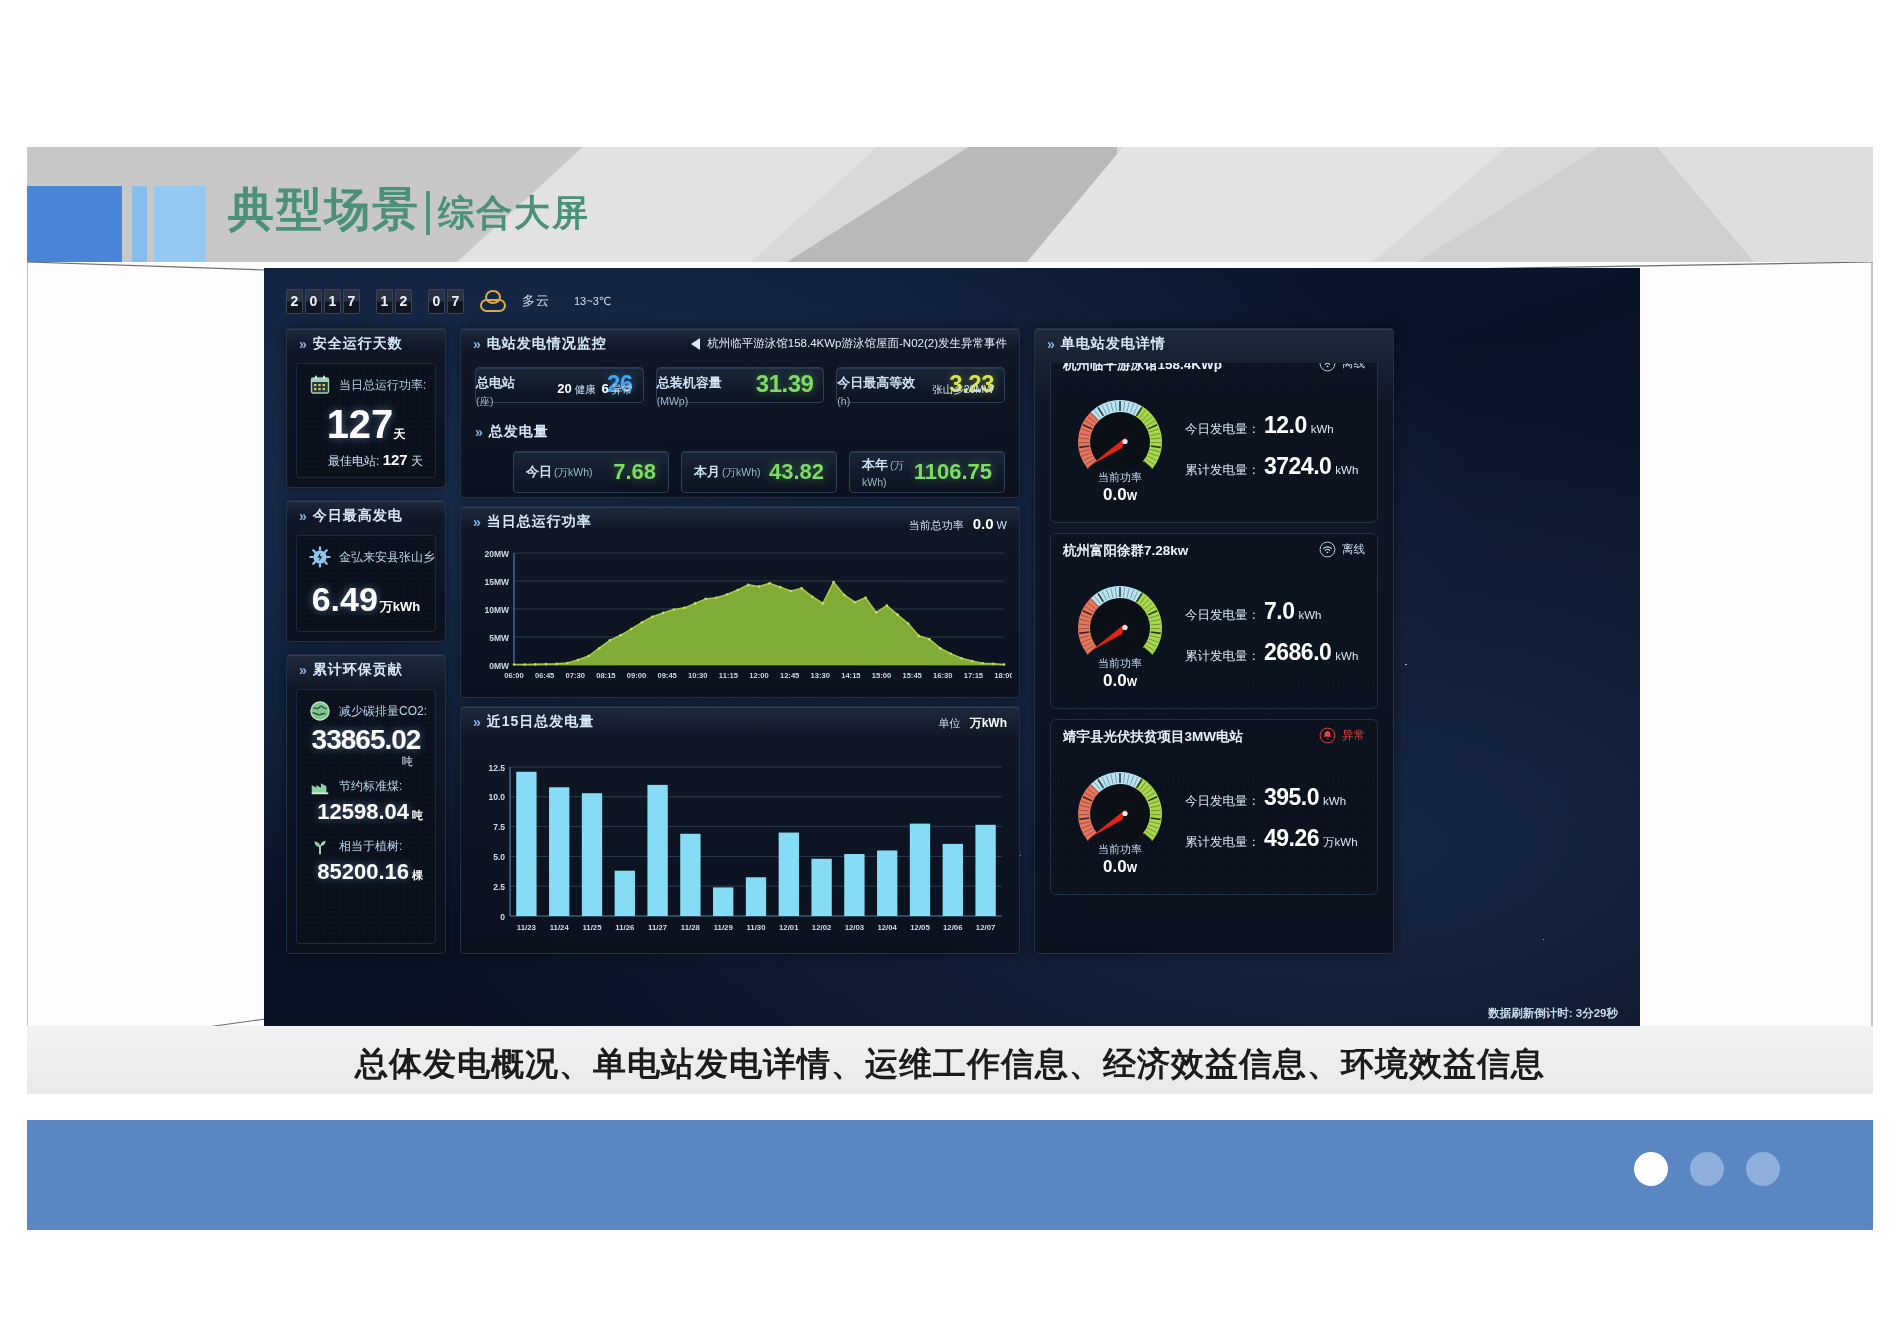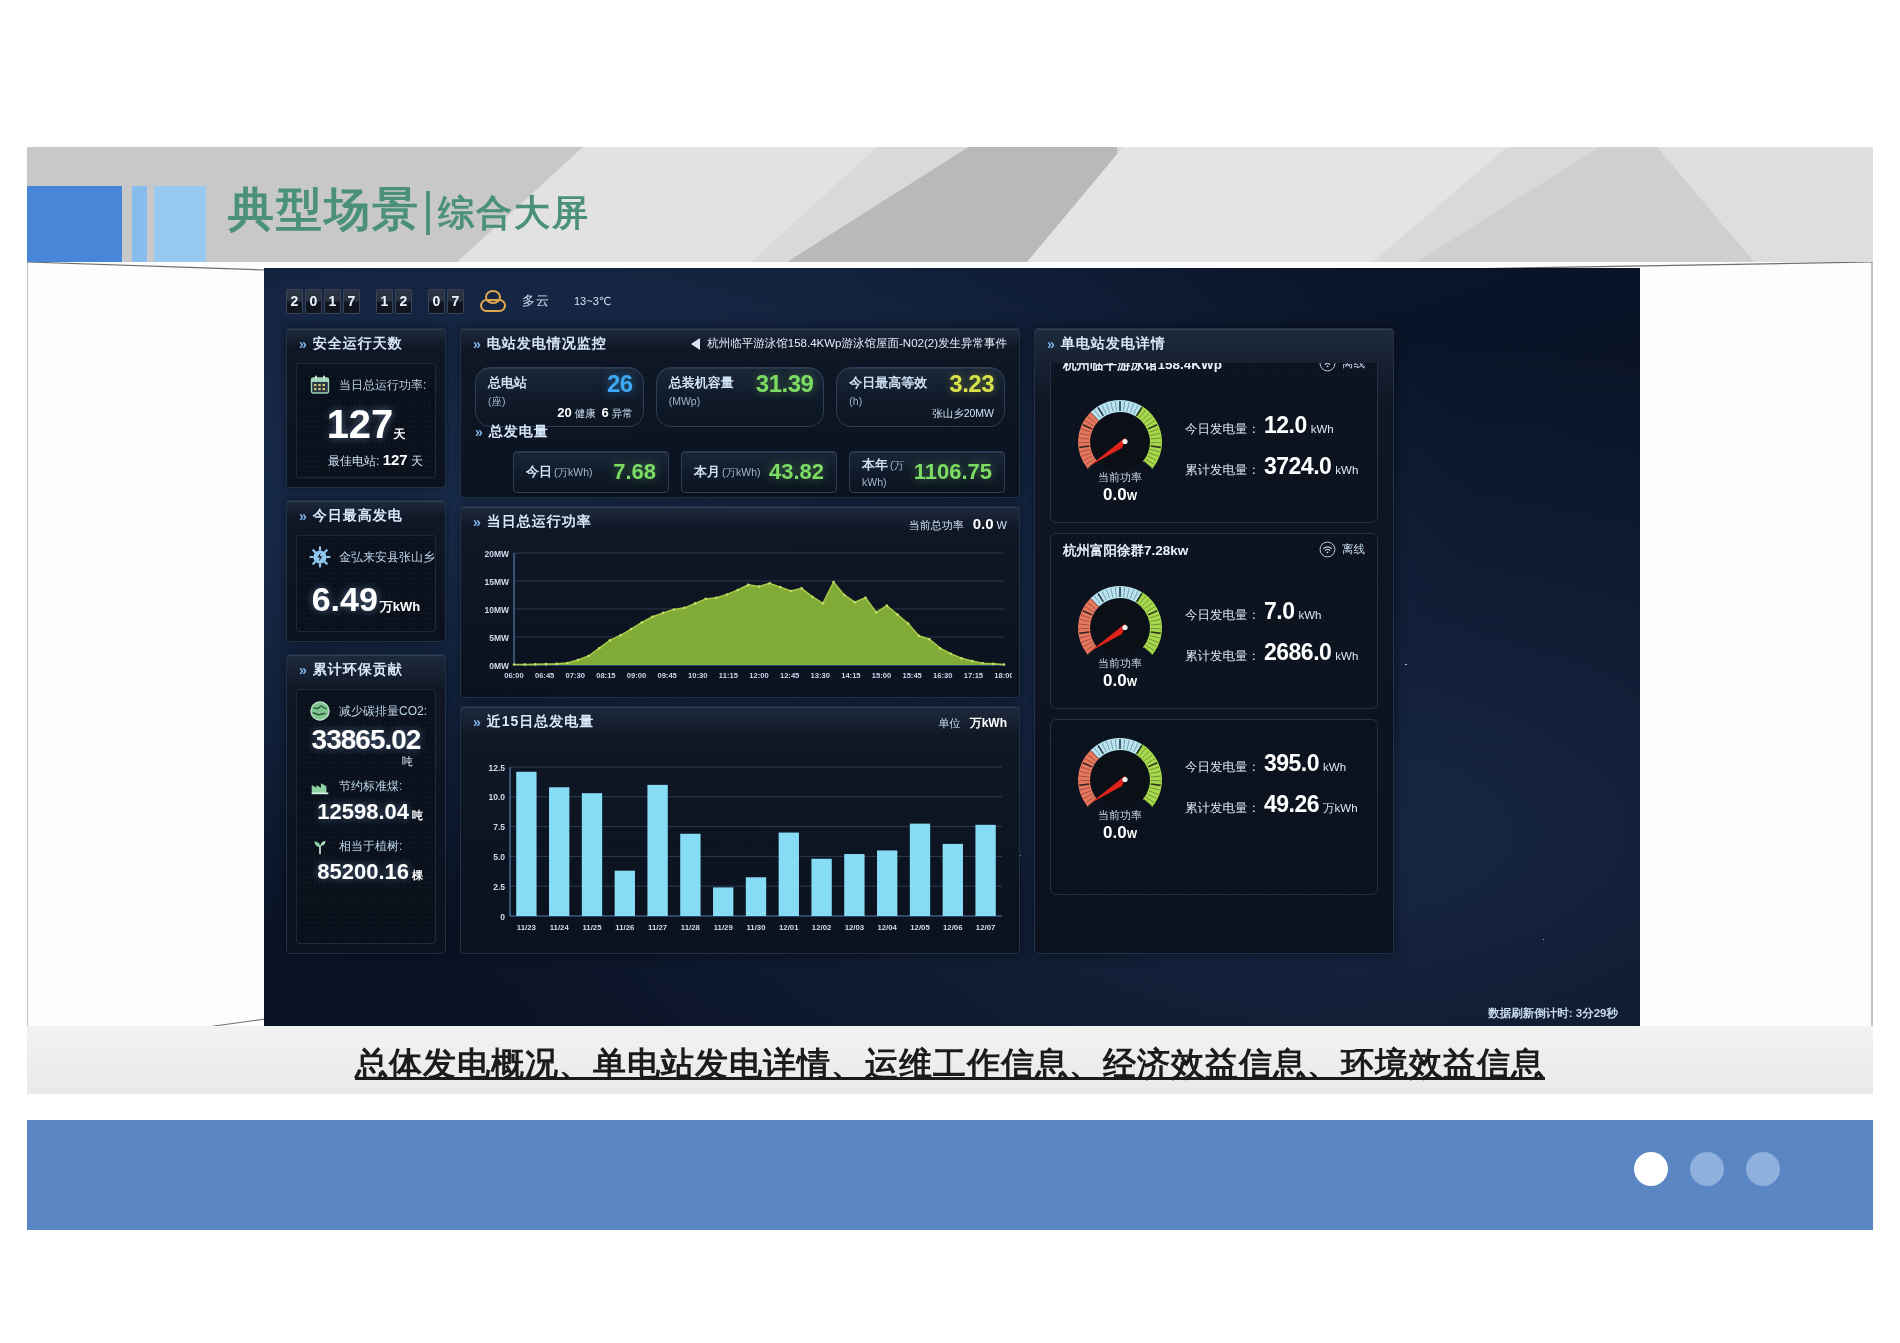--- a/index.html
+++ b/index.html
@@ -138,23 +138,23 @@
   #p-mon { left:196px; top:60px; width:560px; height:170px; }
   #p-pow { left:196px; top:238px; width:560px; height:192px; }
   #p-bar { left:196px; top:438px; width:560px; height:248px; }
 
   .alert-line { position:absolute; right:12px; top:7px; display:flex; align-items:center; gap:7px; }
   .spk { width:0; height:0; border-top:6px solid transparent; border-bottom:6px solid transparent; border-right:9px solid #dfe9f5; }
   .alert-txt { color:#e4eefa; font-size:11.5px; }
 
   .stat-row { position:absolute; left:14px; right:14px; display:flex; gap:12px; }
   .stat-card {
-    flex:1; height:60px; border-radius:15px; border:1px solid #2b3f58;
+    flex:1; height:36px; border-radius:4px; border:1px solid #2b3f58;
     background: linear-gradient(180deg,#1a2638 0%, #101a29 55%, #0c141f 100%);
-    position:relative; padding:6px 12px;
+    position:relative; padding:6px 0;
     box-shadow: inset 0 1px 0 rgba(120,165,215,.15);
   }
   .stat-name { color:#cfe1f4; font-size:13px; font-weight:bold; }
   .stat-sub  { color:#9fb6cd; font-size:10.5px; margin-top:3px; }
   .stat-val { position:absolute; right:10px; top:2px; font-size:24px; font-weight:bold; letter-spacing:-.5px; }
   .v-blue { color:#3ea8f5; text-shadow:0 0 10px rgba(62,168,245,.5); }
   .v-green{ color:#7ddc63; text-shadow:0 0 10px rgba(125,220,99,.45); }
   .v-yell { color:#d8e24a; text-shadow:0 0 10px rgba(216,226,74,.45); }
   .stat-foot { position:absolute; right:10px; bottom:5px; color:#cfe1f4; font-size:10.5px; }
   .stat-foot b { color:#fff; font-size:13px; }
@@ -202,21 +202,21 @@
   .metric { display:flex; align-items:baseline; justify-content:flex-start; margin:14px 0; }
   .metric .k { color:#dce9f6; font-size:12.5px; white-space:nowrap; }
   .metric .v { color:#fff; font-size:23px; font-weight:bold; margin-left:4px; letter-spacing:-.5px; }
   .metric .u { color:#dce9f6; font-size:11.5px; margin-left:4px; }
 
   .refresh { position:absolute; right:22px; bottom:10px; color:#c9dcef; font-size:11.5px; font-weight:bold; }
 
   
   .caption {
     position:absolute; left:0; right:0; top:1042px; text-align:center;
-    font-size:33px; font-weight:bold; color:#1b1b1b; letter-spacing:1px;text-decoration:underline;
+    font-size:33px; font-weight:bold; color:#1b1b1b; letter-spacing:1px;
   }
   .caption-bg { position:absolute; left:27px; top:1026px; width:1846px; height:68px;
     background: linear-gradient(180deg,#f2f2f2,#e9e9e9); }
   .footer-inner { position:absolute; left:27px; top:1120px; width:1846px; height:110px; background:#5b86c4; }
   .dots { position:absolute; right:120px; top:1152px; display:flex; gap:22px; align-items:center; }
   .dot { width:34px; height:34px; border-radius:50%; background:#8fb0dc; }
   .dot.active { background:#ffffff; }
   .white-strip { position:absolute; left:0; top:1230px; width:1900px; height:113px; background:#fff; }
   .top-strip { position:absolute; left:0; top:0; width:1900px; height:147px; background:#fff; }
   .side-l { position:absolute; left:0; top:0; width:27px; height:1343px; background:#fff; }
@@ -772,20 +772,31 @@
               <div class="metric">
                 <span class="k">累计发电量：</span>
                 <span class="v">2686.0</span>
                 <span class="u">kWh</span>
               </div>
             </div>
           </div>
         </div>
 
         <div class="stn-card">
+          <div class="stn-hd">
+            <span class="stn-name">靖宇县光伏扶贫项目3MW电站</span>
+            <span class="stn-status s-err">
+              <svg width="17" height="17" viewBox="0 0 24 24">
+                  <circle cx="12" cy="12" r="10.5" fill="none" stroke="#e0453f" stroke-width="1.4"></circle>
+                  <path d="M12 5.6c-2.5 0-4 1.9-4 4.2 0 3.1-1 4-1 4h10s-1-.9-1-4c0-2.3-1.5-4.2-4-4.2z" fill="#e0453f"></path>
+                  <path d="M10.4 15.4a1.7 1.7 0 0 0 3.2 0z" fill="#e0453f"></path>
+                </svg>
+              <span class="txt">异常</span>
+            </span>
+          </div>
           <div class="stn-body">
             <div class="gauge-wrap">
               <svg class="gauge-svg" width="118" height="100" viewBox="0 0 118 100">
                   <path d="M 26.826133389002926 82.99707960683466 A 42 42 0 0 1 29.719065680108283 25.88975447867973 L 38.08504691436306 34.49268177048552 A 30 30 0 0 0 36.018666706430665 75.28362829059618 Z" fill="#e8765c"></path>
                   <path d="M 29.719065680108283 25.88975447867973 A 42 42 0 0 1 80.75713439367146 20.074701073258716 L 74.5408102811939 30.339072195184794 A 30 30 0 0 0 38.08504691436306 34.49268177048552 Z" fill="#b9e4f2"></path>
                   <path d="M 80.75713439367146 20.074701073258716 A 42 42 0 0 1 91.17386661099708 82.99707960683465 L 81.98133329356935 75.28362829059617 A 30 30 0 0 0 74.5408102811939 30.339072195184794 Z" fill="#a8d94a"></path>
                   <line x1="27.592177832121905" y1="82.35429199714812" x2="35.252622263311686" y2="75.92641590028272" stroke="#0e1620" stroke-width="1.6" stroke-opacity="0.85"></line>
                   <line x1="24.810681295246106" y1="78.62941639779439" x2="33.14953951591779" y2="73.1100465446738" stroke="#0e1620" stroke-width="0.8" stroke-opacity="0.45"></line>
                   <line x1="22.468732508276922" y1="74.61361048932142" x2="31.378797750160597" y2="70.07370549192595" stroke="#0e1620" stroke-width="0.8" stroke-opacity="0.45"></line>
                   <line x1="20.596440240815703" y1="70.35850263163817" x2="29.963162133299676" y2="66.85642881904349" stroke="#0e1620" stroke-width="0.8" stroke-opacity="0.45"></line>

